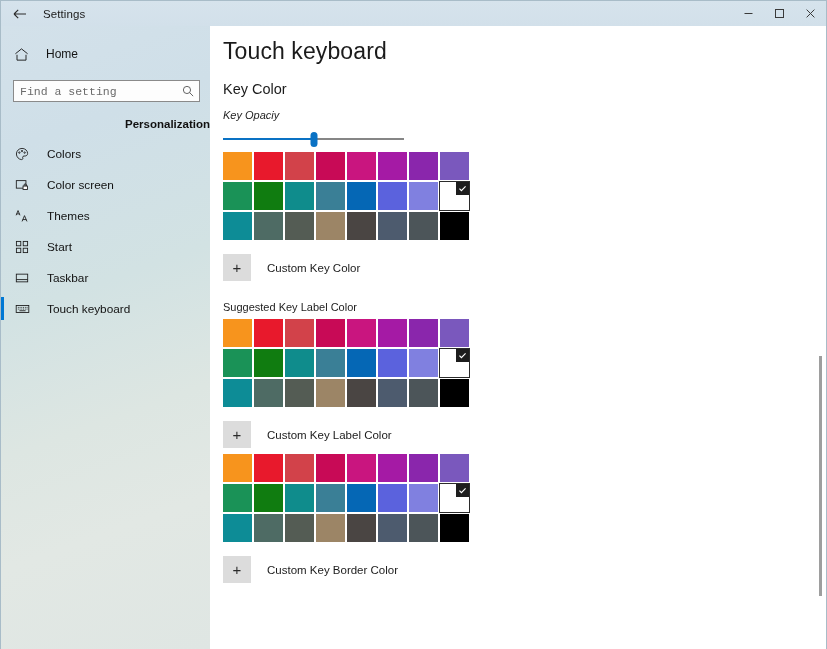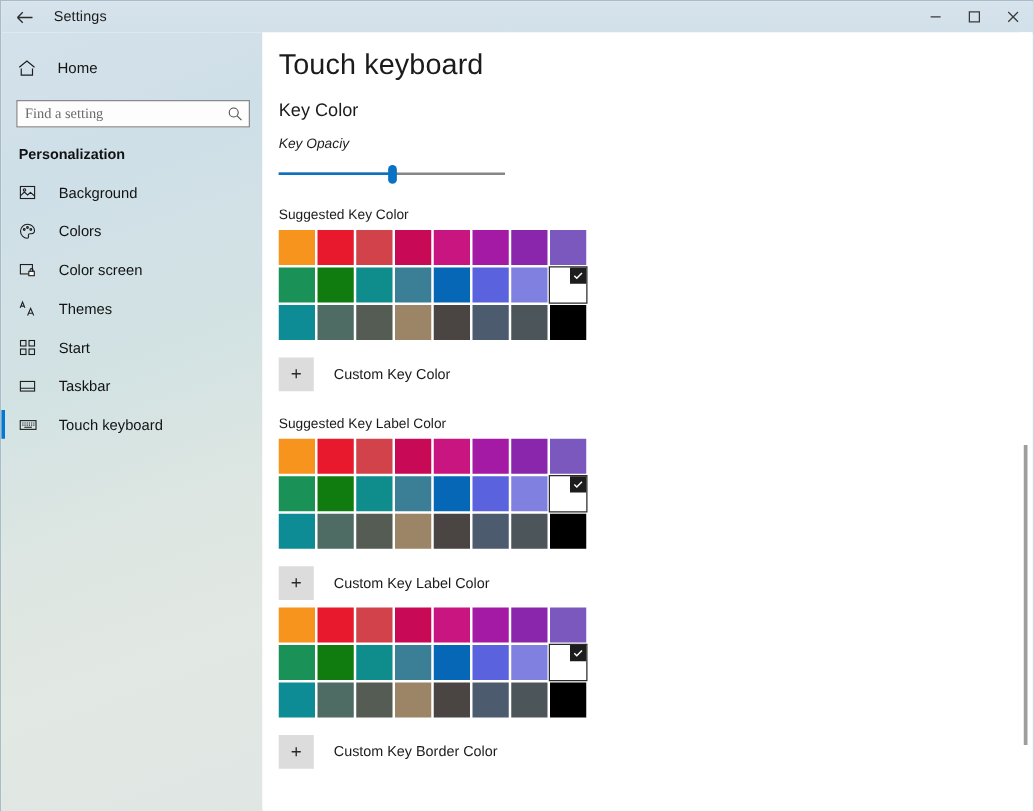--- a/index.html
+++ b/index.html
@@ -49,28 +49,28 @@
   .sb-home .ic { width: 24px; display: flex; align-items: center; color: #1d1d1d; }
   .sb-home .lbl { font-size: 12px; color: #141414; padding-left: 8px; }
 
   .sb-search {
     position: relative; margin: 8px 10px 0 12px; height: 22px;
     background: #fdfdfd; border: 1px solid #8a8a8a;
     display: flex; align-items: center;
   }
   .sb-search input {
     flex: 1; border: 0; outline: 0; background: transparent;
-    font-family: Liberation Serif, serif; font-size: 11.5px;
+    font-family: Liberation Mono, monospace; font-size: 11.5px;
     color: #3d3d3d; padding: 0 6px;
   }
   .sb-search input::placeholder { color: #6b6b6b; }
   .sb-search .sicon { width: 22px; display:flex; align-items:center; justify-content:center; color:#4a4a4a; }
 
   .sb-group {
-    font-size: 11.5px; font-weight: bold; color: #111; padding: 16px 0 6px 14px;
+    font-size: 11.5px; font-weight: bold; color: #111; padding: 16px 0 6px 14px; text-align: right;
   }
   .sb-list { margin-top: 2px; }
   .sb-item {
     position: relative; display: flex; align-items: center;
     height: 31px; padding-left: 14px;
   }
   .sb-item .ic { width: 24px; display: flex; align-items: center; color: #1d1d1d; }
   .sb-item .lbl { font-size: 11.8px; color: #121212; padding-left: 8px; white-space: nowrap; }
   .sb-item.sel::before {
     content: ""; position: absolute; left: 0; top: 4px; width: 3px; height: 23px;
@@ -191,30 +191,20 @@
           <circle cx="5.8" cy="5.8" r="4.2"></circle>
             <path d="M9 9l4 4"></path>
         </svg>
       </span>
     </div>
 
     <div class="sb-group">Personalization</div>
 
     <div class="sb-list">
 
-      <div class="sb-item">
-        <span class="ic">
-          <svg width="14" height="14" viewBox="0 0 16 16" fill="none" stroke="currentColor" stroke-width="1">
-            <rect x="1.5" y="2.5" width="13" height="11"></rect>
-              <path d="M1.5 11l3.6-3.4 3 2.6 2.6-2.3 3.8 3.3"></path>
-              <circle cx="5.3" cy="5.6" r="1.1"></circle>
-          </svg>
-        </span>
-        <span class="lbl">Background</span>
-      </div>
 
       <div class="sb-item">
         <span class="ic">
           <svg width="14" height="14" viewBox="0 0 16 16" fill="none" stroke="currentColor" stroke-width="1">
             <path d="M8 1.6c3.6 0 6.4 2.6 6.4 5.8 0 2-1.6 2.9-3 2.9h-1.1c-1 0-1.6.7-1.6 1.5 0 .5.3.8.3 1.3 0 .7-.6 1.3-1.4 1.3C4.6 14.4 1.6 11.5 1.6 8S4.4 1.6 8 1.6z"></path>
             <circle cx="5" cy="6.4" r=".8"></circle>
               <circle cx="8" cy="4.6" r=".8"></circle>
               <circle cx="11" cy="6.4" r=".8"></circle>
           </svg>
         </span>
@@ -288,21 +278,20 @@
 
     <div class="slider-wrap">
       <div class="slider-label">Key Opaciy</div>
       <div class="slider">
         <div class="track" style="background: rgb(134, 134, 134);"></div>
         <div class="fill" style="width: 90.5px; background: rgb(10, 114, 196);"></div>
         <div class="thumb" style="left: 90.5px; background: rgb(10, 114, 196);"></div>
       </div>
     </div>
 
-    <div class="grid-label">Suggested Key Color</div>
     <div class="swatch-grid">
         <div class="sw" style="background: rgb(247, 148, 29);"></div>
         <div class="sw" style="background: rgb(232, 25, 44);"></div>
         <div class="sw" style="background: rgb(210, 66, 74);"></div>
         <div class="sw" style="background: rgb(200, 10, 86);"></div>
         <div class="sw" style="background: rgb(201, 21, 127);"></div>
         <div class="sw" style="background: rgb(165, 26, 165);"></div>
         <div class="sw" style="background: rgb(138, 38, 172);"></div>
         <div class="sw" style="background: rgb(122, 88, 189);"></div>
         <div class="sw" style="background: rgb(26, 146, 87);"></div>

